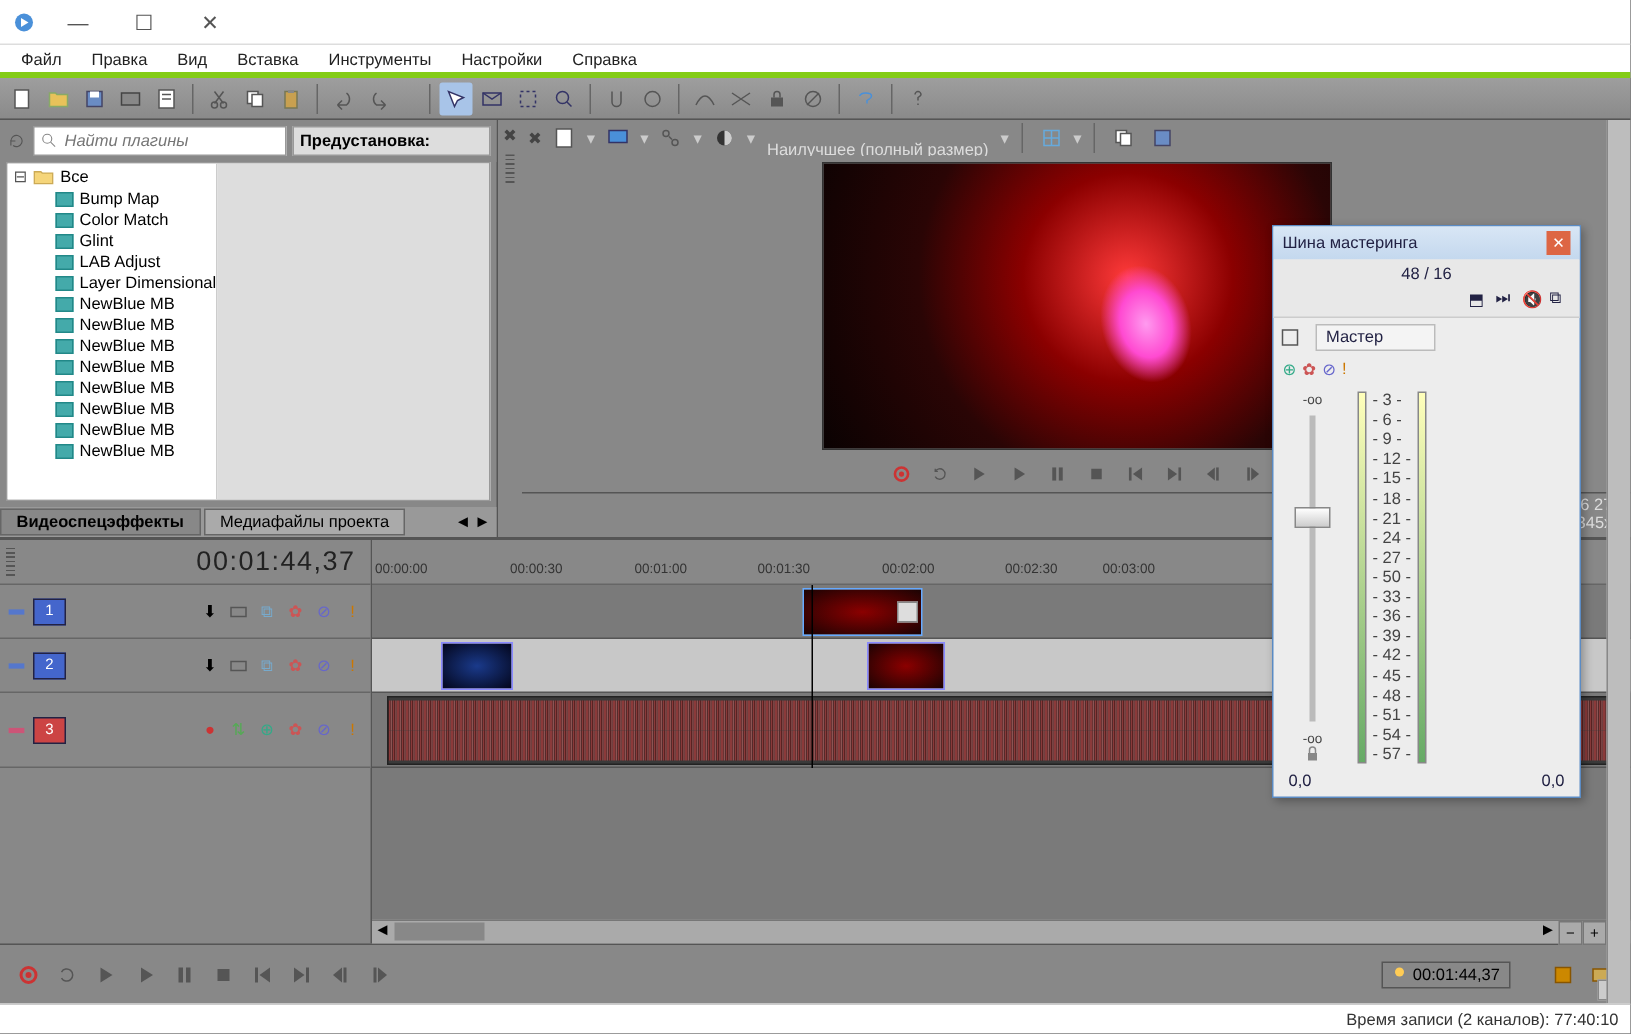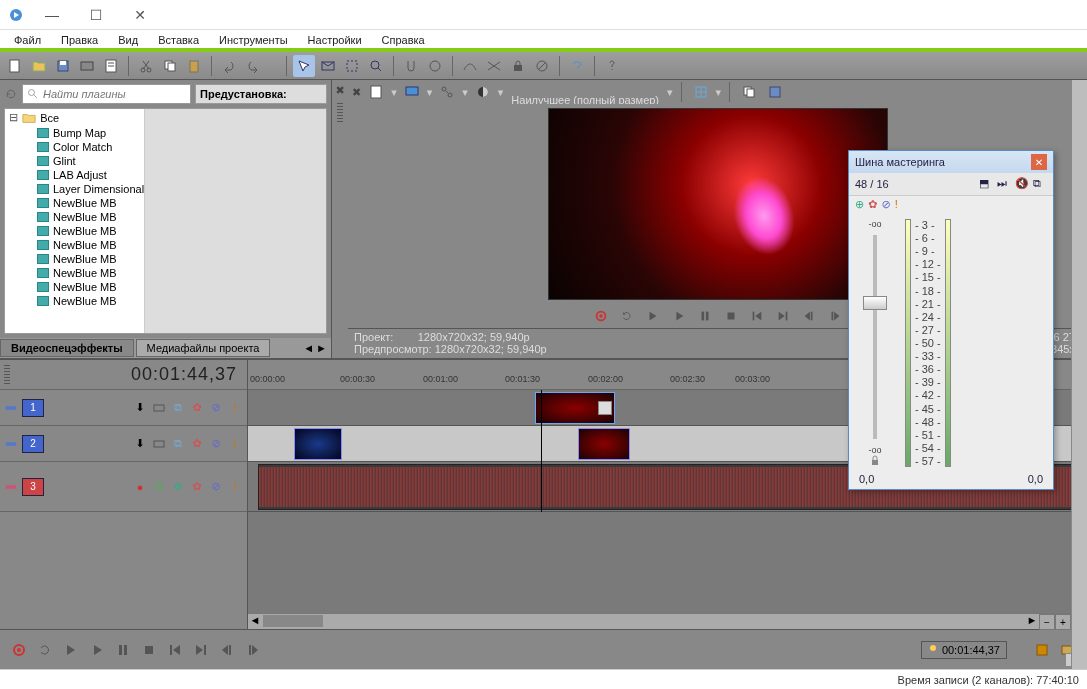--- a/index.html
+++ b/index.html
@@ -98,21 +98,21 @@
 .tl-transport { flex: 1; display: flex; align-items: center; padding: 0 8px; gap: 4px; }
 .tl-tc-box { margin-left: auto; background: #888; border: 1px solid #555; padding: 2px 6px; display: flex; align-items: center; gap: 4px; }
 
 
 .statusbar { position: absolute; bottom: 0; left: 0; right: 0; height: 20px; background: #fff; border-top: 1px solid #ccc; display: flex; align-items: center; justify-content: flex-end; padding: 0 8px; gap: 20px; color: #333; }
 
 
 .master-win { position: absolute; top: 150px; left: 848px; width: 206px; background: #ededed; border: 1px solid #5a8bc4; box-shadow: 2px 2px 6px rgba(0,0,0,0.3); }
 .master-title { height: 22px; background: linear-gradient(#d8e6f5,#c4d8ee); display: flex; align-items: center; padding: 4px 6px; color: #224; }
 .master-close { margin-left: auto; width: 16px; height: 16px; background: #d64; color: #fff; display: flex; align-items: center; justify-content: center; font-size: 10px; }
-.master-sub { padding: 4px 6px; display: flex; align-items: center; gap: 4px; color: #224; background: #e8e8e8; border-bottom: 1px solid #ccc; }
+.master-sub { padding: 4px 6px; display: flex; align-items: center; gap: 4px; color: #224; background: #e8e8e8; border-bottom: 1px solid #ccc; flex-direction: column; }
 .master-sub .ic { width: 14px; height: 14px; }
 .master-label { margin: 4px 6px; padding: 2px 6px; background: #f4f4f4; border: 1px solid #bbb; color: #224; width: 80px; }
 .master-icons { display: flex; gap: 4px; padding: 2px 6px; }
 .master-meters { display: flex; padding: 6px; gap: 10px; height: 260px; align-items: stretch; }
 .fader-col { width: 40px; display: flex; flex-direction: column; align-items: center; }
 .fader-track { flex: 1; width: 4px; background: #bbb; position: relative; margin: 6px 0; }
 .fader-knob { position: absolute; top: 30%; left: -10px; width: 24px; height: 14px; background: linear-gradient(#fff,#ccc); border: 1px solid #888; }
 .meter-col { display: flex; gap: 2px; }
 .meter-bar { width: 6px; background: linear-gradient(#ffb,#6a6); border: 1px solid #888; }
 .meter-scale { display: flex; flex-direction: column; justify-content: space-between; font-size: 8px; color: #444; padding: 0 2px; }
@@ -488,24 +488,20 @@
             </svg>
           </div>
         <div class="tb-btn">
             <svg viewBox="0 0 16 16">
               <path d="M7 3v10l6-5z" fill="#555"></path>
               <rect x="4" y="3" width="2" height="10" fill="#555"></rect>
             </svg>
           </div>
       </div>
       <div class="preview-status">
-        <div class="col">
-          <div><span>Проект:</span>&nbsp;&nbsp;&nbsp;&nbsp;&nbsp;&nbsp;&nbsp;&nbsp;<span>1280x720x32; 59,940p</span></div>
-          <div><span>Предпросмотр:</span>&nbsp;<span>1280x720x32; 59,940p</span></div>
-        </div>
         <div class="col right">
           <div><span>Кадр:</span>&nbsp;&nbsp;&nbsp;&nbsp;&nbsp;<span>6 271</span></div>
           <div><span>Отобразить:</span>&nbsp;<span>345x1</span></div>
         </div>
       </div>
     </div>
   </div>
 
   <div class="timeline">
     <div class="timeline-top" style="flex:1">
@@ -690,20 +686,26 @@
     <div class="master-close">✕</div>
   </div>
   <div class="master-sub">
     <span>48 / 16</span>
     <div style="margin-left:auto;display:flex;gap:4px">
       <span class="ic">⬒</span>
       <span class="ic">⏭</span>
       <span class="ic">🔇</span>
       <span class="ic">⧉</span>
     </div>
+  </div>
+  <div style="display:flex;align-items:center">
+    <svg width="14" height="14" style="margin:0 4px" viewBox="0 0 14 14">
+        <rect x="2" y="2" width="10" height="10" fill="none" stroke="#555"></rect>
+      </svg>
+    <div class="master-label">Мастер</div>
   </div>
   <div class="master-icons">
     <span style="color:#3a8">⊕</span>
     <span style="color:#c55">✿</span>
     <span style="color:#66c">⊘</span>
     <span style="color:#c70">!</span>
   </div>
   <div class="master-meters">
     <div class="fader-col">
       <span style="font-size:9px;color:#444">-оо</span>

